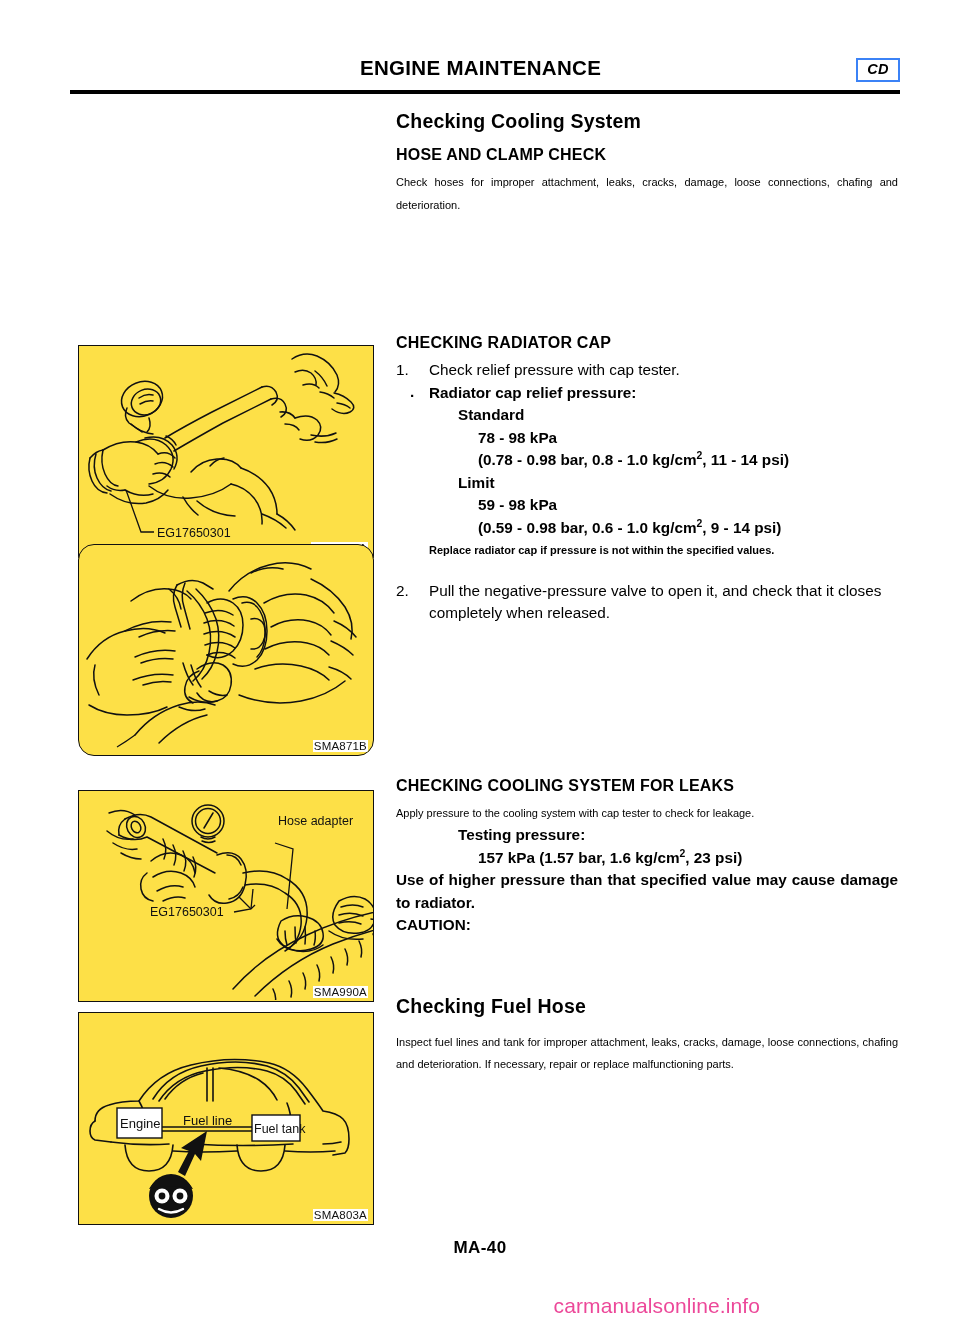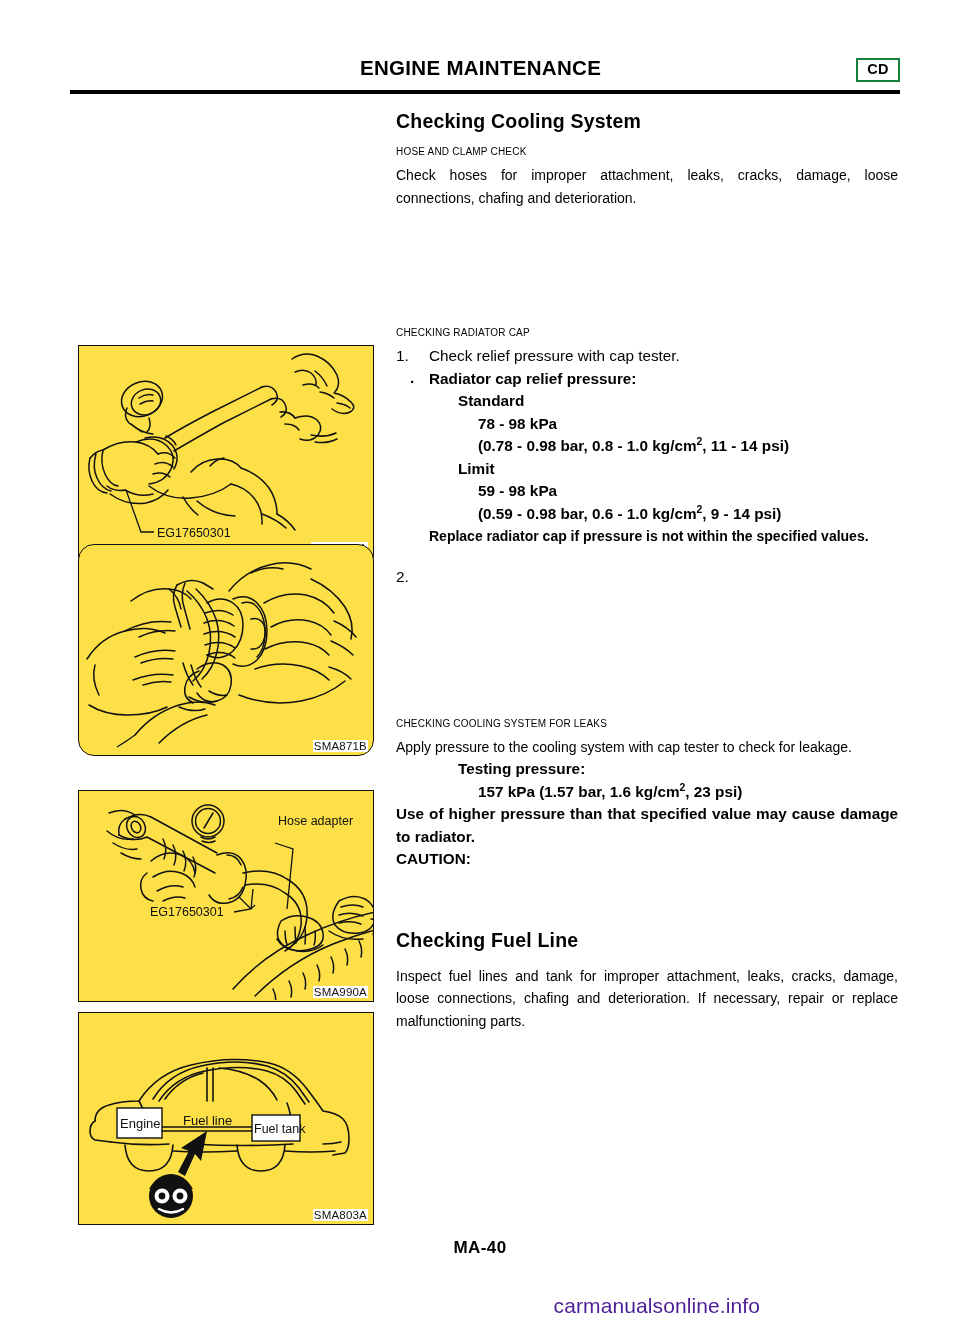--- a/index.html
+++ b/index.html
@@ -39,26 +39,27 @@
     top: 0px;
     font-size: 20.5px;
     font-weight: bold;
     letter-spacing: 0.3px;
     white-space: nowrap;
   }
   #cd-badge {
     position: absolute;
     right: 0px;
     top: 2px;
-    border: 2px solid #15803d;
+    border: 2px solid #3b82f6;
     padding: 1px 9px 2px 9px;
     font-size: 14.5px;
     font-weight: bold;
     line-height: 1.15;
     letter-spacing: 0.4px;
+    font-style: italic;
   }
   #header-rule {
     position: absolute;
     left: 70px;
     top: 90px;
     width: 830px;
     height: 4px;
     background: #000;
   }
 
@@ -69,27 +70,27 @@
     top: 110px;
     width: 502px;
   }
   .h1 {
     font-size: 19.5px;
     font-weight: bold;
     letter-spacing: 0.2px;
     margin: 0 0 13px 0;
   }
   .h2 {
-    font-size: 10px;
-    font-weight: normal;
+    font-size: 16px;
+    font-weight: bold;
     letter-spacing: 0.2px;
     margin: 0 0 7px 0;
   }
   .body-t {
-    font-size: 14px;
+    font-size: 11px;
     line-height: 22.5px;
     margin: 0;
     text-align: justify;
   }
 
   .spacer-lg { height: 118px; }
   .spacer-md { height: 34px; }
   .spacer-sm { height: 18px; }
 
   
@@ -157,21 +158,21 @@
     text-align: center;
     font-size: 17px;
     font-weight: bold;
     letter-spacing: 0.4px;
   }
   #watermark {
     position: absolute;
     right: 28px;
     top: 1294px;
     font-size: 21px;
-    color: #4c1d95;
+    color: #ec4899;
     letter-spacing: 0.1px;
   }
 
   
 </style>
 </head>
 <body>
 
 <div id="page">
 
@@ -206,38 +207,38 @@
 
     <p class="spec-block spec-l2">Limit</p>
     <p class="spec-block spec-l3">59 - 98 kPa</p>
     <p class="spec-block spec-l3"><span>(0.59 - 0.98 bar, 0.6 - 1.0 kg/cm</span><sup>2</sup><span>, 9 - 14 psi)</span></p>
 
     <p class="body-t cont-l1">Replace radiator cap if pressure is not within the specified values.</p>
 
     <div class="spacer-sm"></div>
 
     <p class="num-item">
-      <span class="num">2.</span>
+      <span class="num">2.</span><span>Pull the negative-pressure valve to open it, and check that it closes completely when released.</span>
     </p>
 
     <div class="spacer-lg"></div>
     <div class="spacer-md"></div>
 
     <h2 class="h2">CHECKING COOLING SYSTEM FOR LEAKS</h2>
     <p class="body-t">Apply pressure to the cooling system with cap tester to check for leakage.</p>
 
     <p class="spec-block spec-l2">Testing pressure:</p>
     <p class="spec-block spec-l3"><span>157 kPa (1.57 bar, 1.6 kg/cm</span><sup>2</sup><span>, 23 psi)</span></p>
 
     <p class="spec-block" style="text-align: justify;">Use of higher pressure than that specified value may cause damage to radiator.</p>
     <p class="spec-block">CAUTION:</p>
 
     <div class="spacer-lg" style="height:58px;"></div>
 
-    <h1 class="h1">Checking Fuel Line</h1>
+    <h1 class="h1">Checking Fuel Hose</h1>
     <p class="body-t">Inspect fuel lines and tank for improper attachment, leaks, cracks, damage, loose connections, chafing and deterioration. If necessary, repair or replace malfunctioning parts.</p>
   </div>
 
   <div class="panel" style="top:345px; height:213px;">
     <svg width="293" height="210" viewBox="0 0 293 210">
       <g fill="none" stroke="#111" stroke-width="1.5" stroke-linecap="round" stroke-linejoin="round">
 
         <ellipse cx="63" cy="53" rx="21" ry="17" transform="rotate(-22 63 53)"></ellipse>
         <ellipse cx="67" cy="56" rx="15" ry="12.5" transform="rotate(-22 67 56)"></ellipse>
         <path d="M60 52 q7 -5 14 -3"></path>

